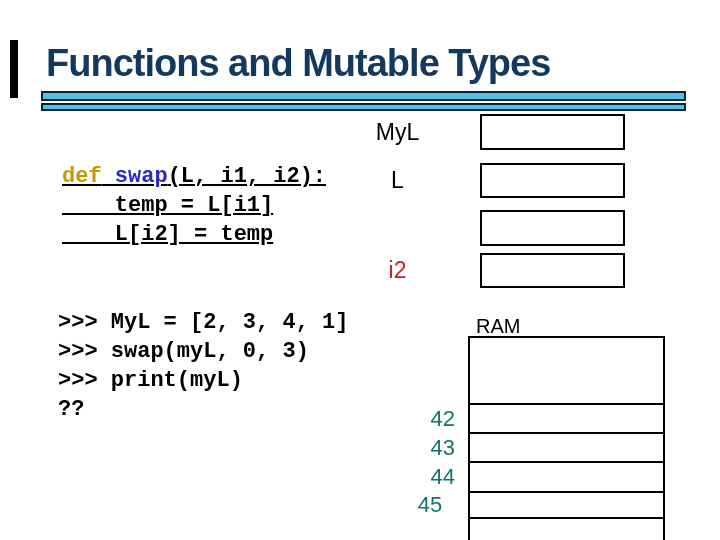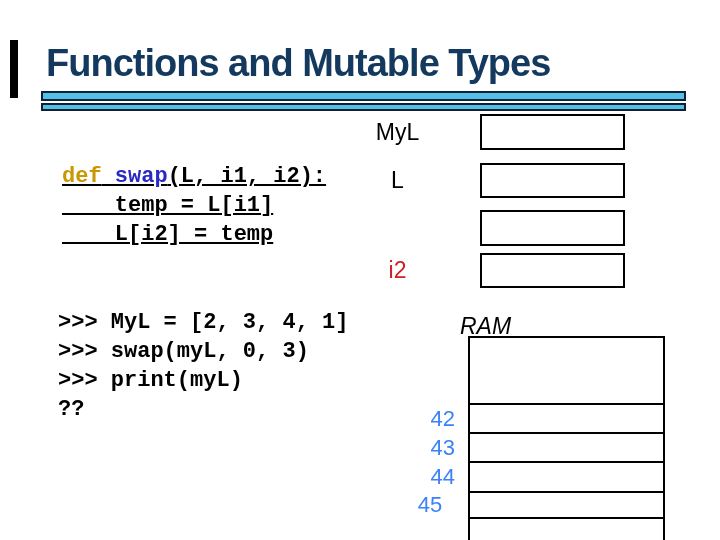--- a/index.html
+++ b/index.html
@@ -62,25 +62,24 @@
   .var-box {
     position: absolute;
     left: 480px; width: 145px;
     background: #ffffff;
     border: 2px solid var(--c-box-border, #000000);
     box-sizing: border-box;
   }
 
   .ram-label {
     position: absolute;
-    left: 460px; top: 277px;
-    font-size: 23px;
+    left: 476px; top: 277px;
+    font-size: 20px;
     line-height: 26px;
     color: #000000;
-    font-style: italic;
   }
   .ram-table {
     position: absolute;
     left: 468px; top: 300px;
     width: 197px; height: 222px;
     border: 2px solid var(--c-box-border, #000000);
     box-sizing: border-box;
     background: #ffffff;
   }
   .ram-row { box-sizing: border-box; width: 100%; }
@@ -90,21 +89,21 @@
   .ram-row.r4 { height: 30px; }
   .ram-row.r5 { height: 26px; }
   .ram-row.r6 { height: 43px; }
 
   .ram-addr {
     position: absolute;
     left: 405px; width: 50px;
     text-align: right;
     font-size: 22px;
     line-height: 26px;
-    color: #3b82f6;
+    color: #0f766e;
   }
 </style>
 </head>
 <body>
 
 <div class="slide">
 
   <div class="accent-bar"></div>
 
   <h1 class="title">Functions and Mutable Types</h1>

